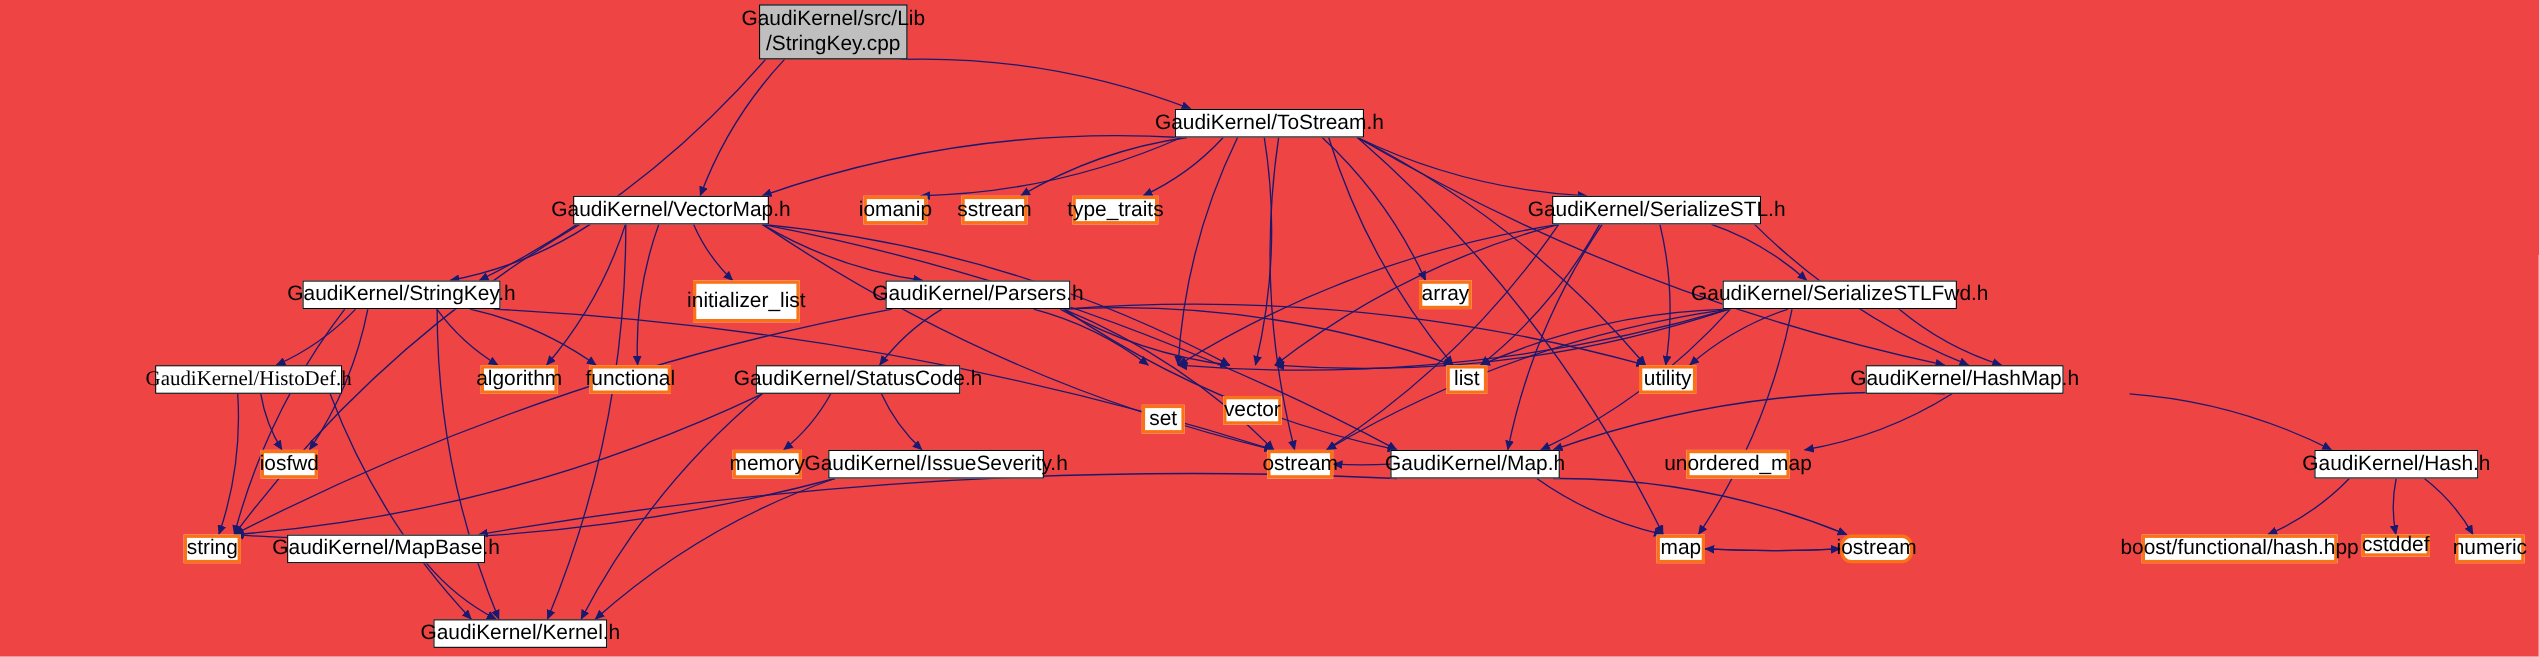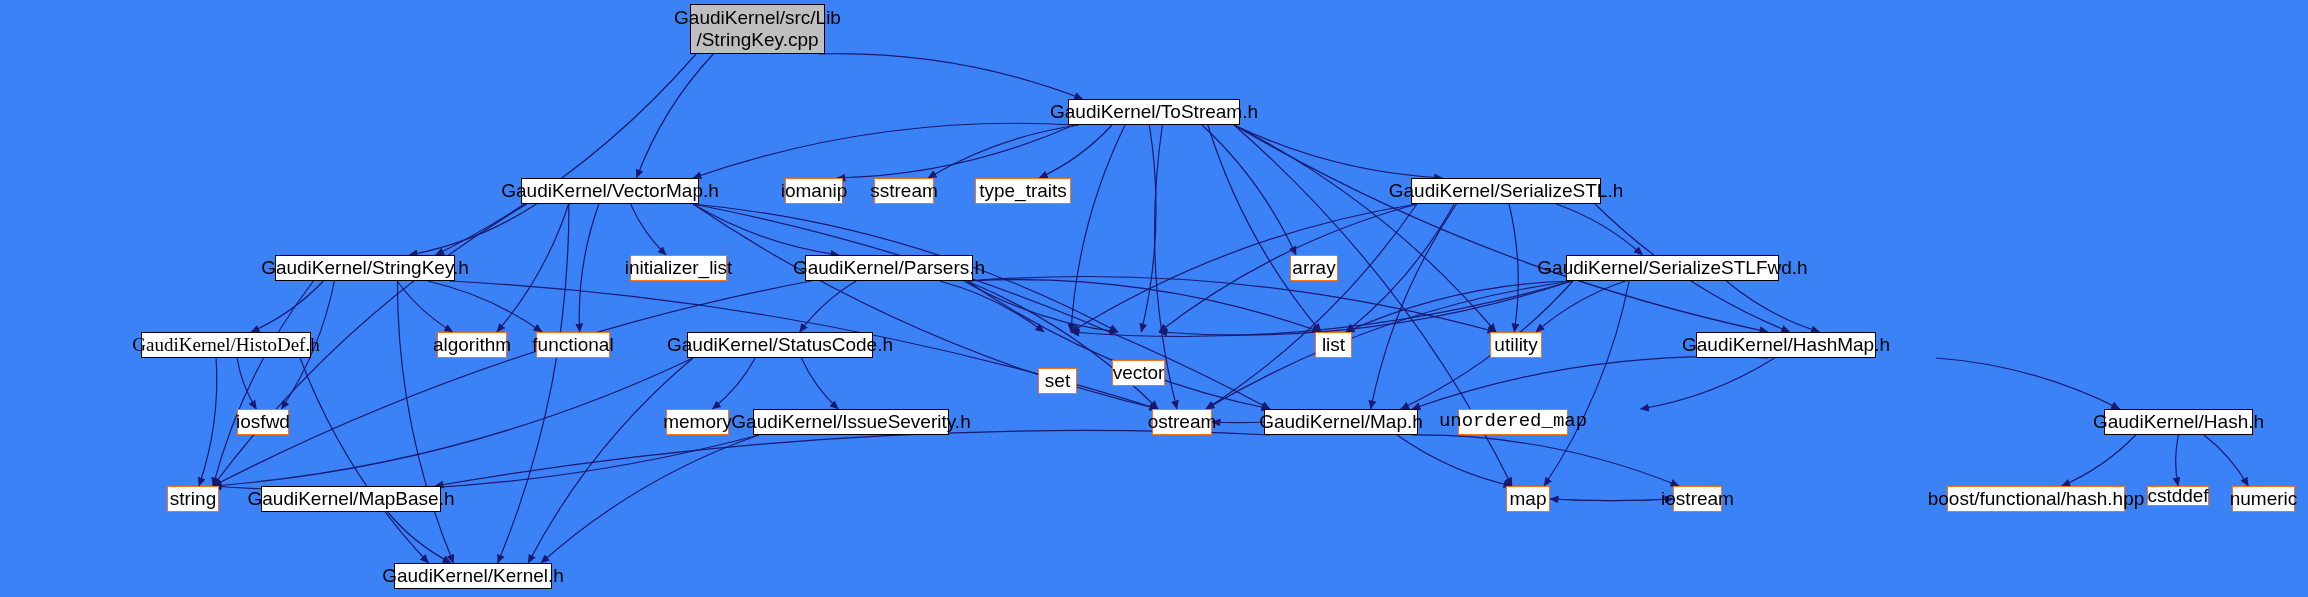--- a/index.html
+++ b/index.html
@@ -1,37 +1,37 @@
 <!DOCTYPE html>
 <html><head>
 <meta charset="utf-8">
 <style>
   html,body{margin:0;padding:0;background:#ffffff;}
   #graph{
     position:relative;
     width:2308px;
     height:597px;
-    background:#3b82f6;
+    background:#ef4444;
     font-family:"Liberation Sans", sans-serif;
     overflow:hidden;
   }
   #edges{position:absolute;left:0;top:0;width:2308px;height:597px;}
   .node{
     position:absolute;
     box-sizing:border-box;
     display:flex;
     align-items:center;
     justify-content:center;
     text-align:center;
     font-size:19px;
     line-height:1.15;
     color:#000000;
     white-space:pre-line;
     background:#ffffff;
-    border:1px solid #f97316;
+    border:3px solid #f97316;
     z-index:5;
   }
   .node.hdr{
     border:1.5px solid #000000;
   }
   .node.root{
     background:#bfbfbf;
     border:1.5px solid #000000;
   }
 </style>
@@ -127,45 +127,45 @@
         <path d="M1673,499 Q1611.5,502.1 1550,499" fill="none" stroke="#191970" stroke-width="1.2" marker-end="url(#arw)"></path>
       </g>
   </svg>
   <div id="node-layer">
       <div class="node root" style="left: 690px; top: 4px; width: 135px; height: 50px;">GaudiKernel/src/Lib
 /StringKey.cpp</div>
       <div class="node hdr" style="left: 1068px; top: 99px; width: 172px; height: 26px;">GaudiKernel/ToStream.h</div>
       <div class="node hdr" style="left: 521px; top: 178px; width: 178px; height: 26px;">GaudiKernel/VectorMap.h</div>
       <div class="node sys" style="left: 785px; top: 178px; width: 58px; height: 26px;">iomanip</div>
       <div class="node sys" style="left: 874px; top: 178px; width: 60px; height: 26px;">sstream</div>
-      <div class="node sys" style="left: 975px; top: 178px; width: 96px; height: 26px;">type_traits</div>
+      <div class="node sys" style="left: 975px; top: 178px; width: 78px; height: 26px;">type_traits</div>
       <div class="node hdr" style="left: 1411px; top: 178px; width: 190px; height: 26px;">GaudiKernel/SerializeSTL.h</div>
       <div class="node hdr" style="left: 275px; top: 255px; width: 180px; height: 26px;">GaudiKernel/StringKey.h</div>
-      <div class="node sys" style="left: 630px; top: 255px; width: 97px; height: 26px;">initializer_list</div>
+      <div class="node sys" style="left: 630px; top: 255px; width: 97px; height: 38px;">initializer_list</div>
       <div class="node hdr" style="left: 805px; top: 255px; width: 168px; height: 26px;">GaudiKernel/Parsers.h</div>
       <div class="node sys" style="left: 1290px; top: 255px; width: 48px; height: 26px;">array</div>
       <div class="node hdr" style="left: 1566px; top: 255px; width: 213px; height: 26px;">GaudiKernel/SerializeSTLFwd.h</div>
       <div class="node hdr" style="left: 141px; top: 332px; width: 170px; height: 26px; font-family: Liberation Serif, serif;">GaudiKernel/HistoDef.h</div>
       <div class="node sys" style="left: 437px; top: 332px; width: 70px; height: 26px;">algorithm</div>
       <div class="node sys" style="left: 536px; top: 332px; width: 74px; height: 26px;">functional</div>
       <div class="node hdr" style="left: 687px; top: 332px; width: 186px; height: 26px;">GaudiKernel/StatusCode.h</div>
       <div class="node sys" style="left: 1038px; top: 332px; width: 39px; height: 26px; margin-top: 36px;">set</div>
       <div class="node sys" style="left: 1112px; top: 332px; width: 53px; height: 26px; margin-top: 28px;">vector</div>
       <div class="node sys" style="left: 1315px; top: 332px; width: 37px; height: 26px;">list</div>
       <div class="node sys" style="left: 1490px; top: 332px; width: 52px; height: 26px;">utility</div>
       <div class="node hdr" style="left: 1696px; top: 332px; width: 180px; height: 26px;">GaudiKernel/HashMap.h</div>
       <div class="node sys" style="left: 237px; top: 409px; width: 52px; height: 26px;">iosfwd</div>
       <div class="node sys" style="left: 666px; top: 409px; width: 63px; height: 26px;">memory</div>
       <div class="node hdr" style="left: 753px; top: 409px; width: 196px; height: 26px;">GaudiKernel/IssueSeverity.h</div>
       <div class="node sys" style="left: 1152px; top: 409px; width: 60px; height: 26px;">ostream</div>
       <div class="node hdr" style="left: 1264px; top: 409px; width: 154px; height: 26px;">GaudiKernel/Map.h</div>
-      <div class="node sys" style="left: 1458px; top: 409px; width: 110px; height: 26px; font-family: Liberation Mono, monospace;">unordered_map</div>
+      <div class="node sys" style="left: 1533px; top: 409px; width: 94px; height: 26px;">unordered_map</div>
       <div class="node hdr" style="left: 2104px; top: 409px; width: 149px; height: 26px;">GaudiKernel/Hash.h</div>
       <div class="node sys" style="left: 167px; top: 486px; width: 52px; height: 26px;">string</div>
       <div class="node hdr" style="left: 261px; top: 486px; width: 180px; height: 26px;">GaudiKernel/MapBase.h</div>
       <div class="node sys" style="left: 1506px; top: 486px; width: 44px; height: 26px;">map</div>
-      <div class="node sys" style="left: 1673px; top: 486px; width: 49px; height: 26px;">iostream</div>
+      <div class="node sys" style="left: 1673px; top: 486px; width: 66px; height: 26px; border-radius: 10px;">iostream</div>
       <div class="node sys" style="left: 1947px; top: 486px; width: 178px; height: 26px;">boost/functional/hash.hpp</div>
       <div class="node sys" style="left: 2147px; top: 486px; width: 62px; height: 20px;">cstddef</div>
       <div class="node sys" style="left: 2232px; top: 486px; width: 63px; height: 26px;">numeric</div>
       <div class="node hdr" style="left: 394px; top: 563px; width: 158px; height: 26px;">GaudiKernel/Kernel.h</div>
     </div>
 </div>
 
 </body></html>

